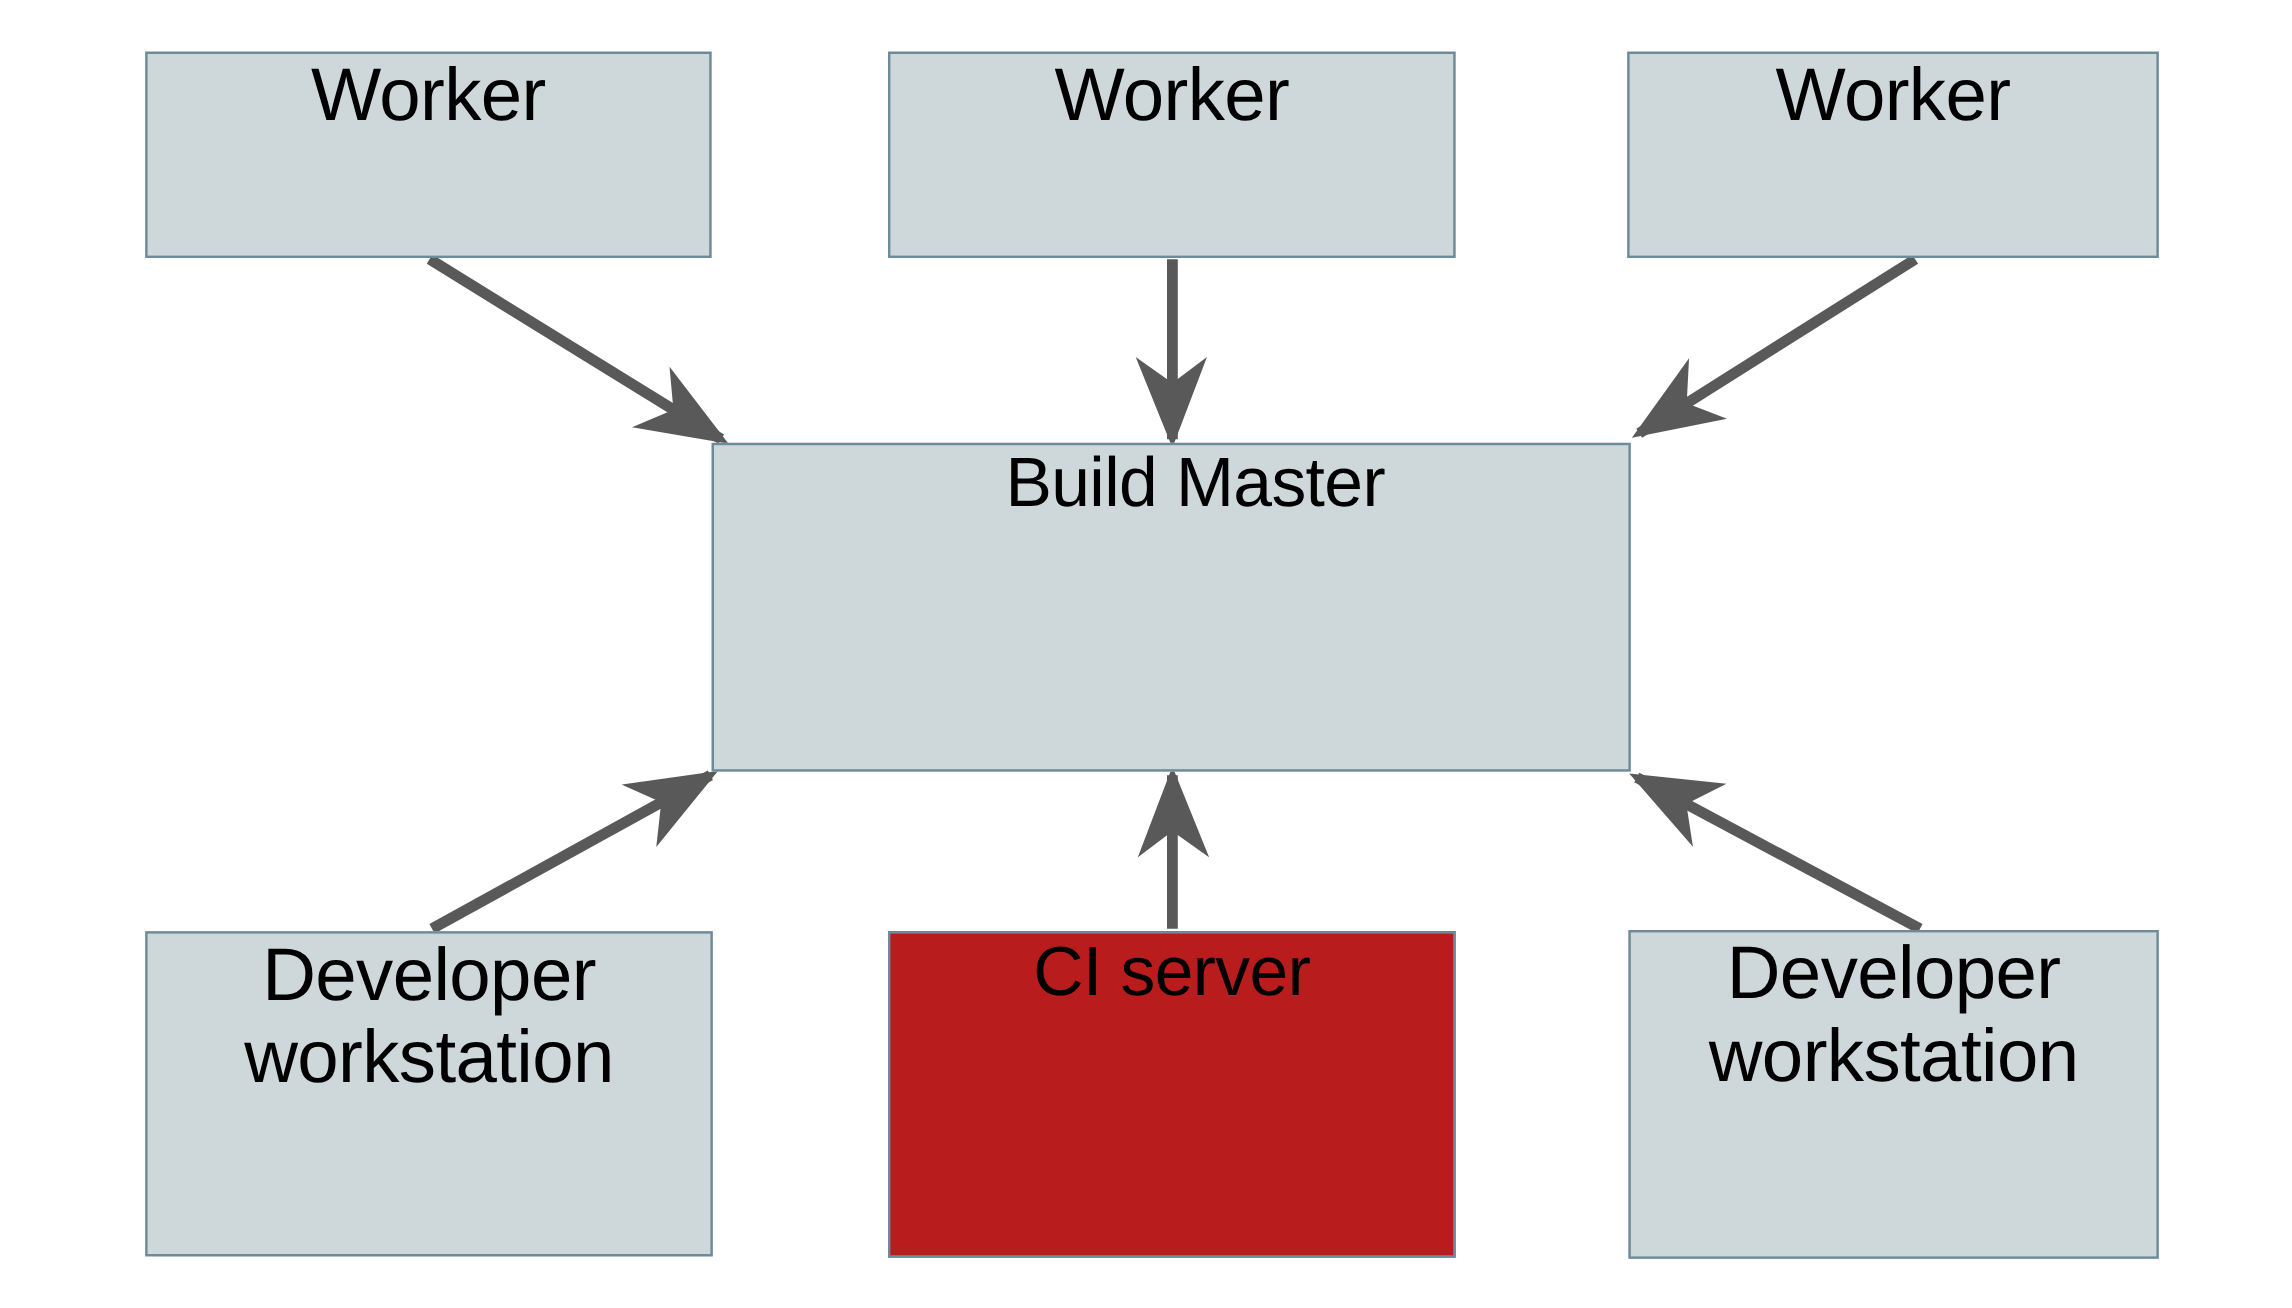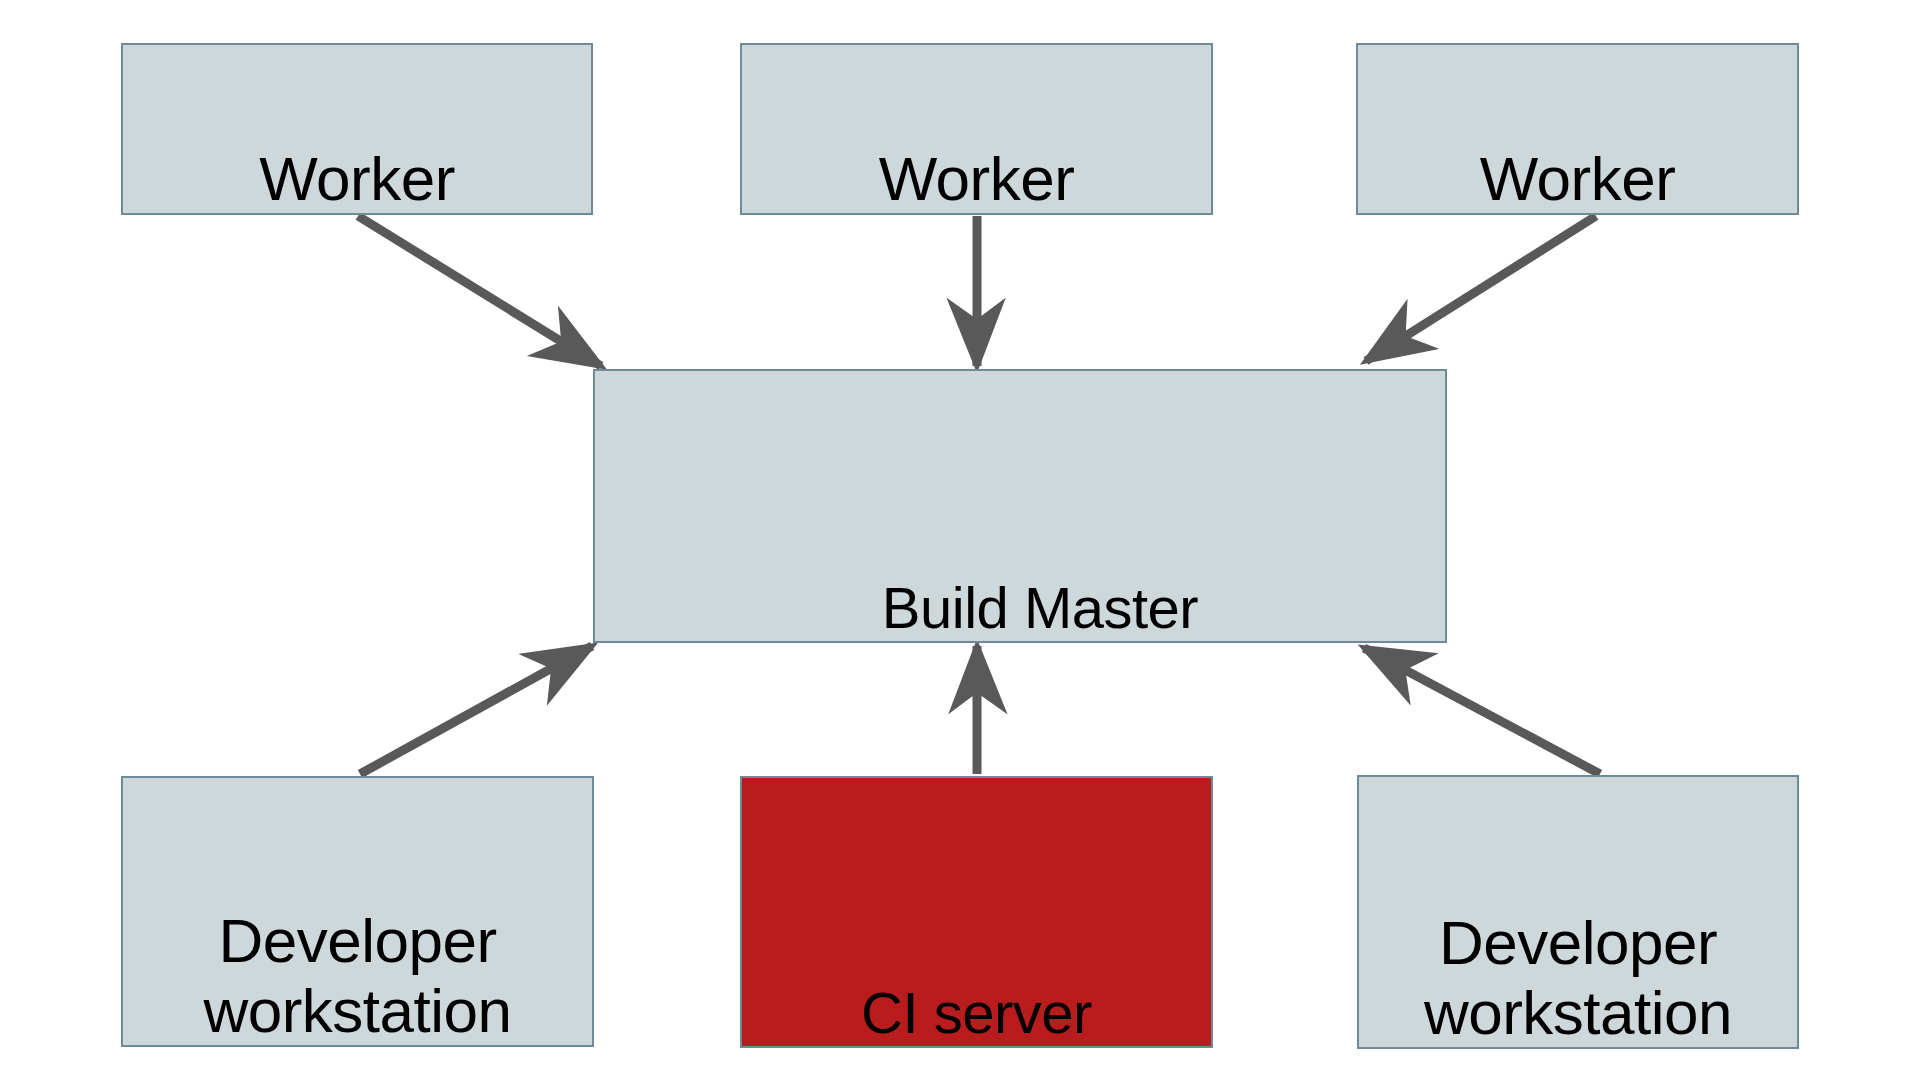--- a/index.html
+++ b/index.html
@@ -24,21 +24,21 @@
     width: 1910px;
     height: 1090px;
     pointer-events: none;
   }
   .node {
     position: absolute;
     box-sizing: border-box;
     background: #ced8db;
     border: 2px solid #6e8b99;
     display: flex;
-    align-items: flex-end;
+    align-items: flex-start;
     justify-content: center;
     text-align: center;
   }
   .node-label {
     color: #000000;
     font-family: "Liberation Sans", sans-serif;
     font-weight: 400;
     line-height: 1.12;
     white-space: pre-line;
     letter-spacing: -0.5px;
@@ -70,21 +70,21 @@
   <div id="nodes">
       <div class="node" style="left: 121px; top: 43px; width: 472px; height: 172px; background: rgb(206, 216, 219); border-color: rgb(110, 139, 153);">
         <div class="node-label size-lg" style="color: rgb(0, 0, 0);">Worker</div>
       </div>
       <div class="node" style="left: 740px; top: 43px; width: 473px; height: 172px; background: rgb(206, 216, 219); border-color: rgb(110, 139, 153);">
         <div class="node-label size-lg" style="color: rgb(0, 0, 0);">Worker</div>
       </div>
       <div class="node" style="left: 1356px; top: 43px; width: 443px; height: 172px; background: rgb(206, 216, 219); border-color: rgb(110, 139, 153);">
         <div class="node-label size-lg" style="color: rgb(0, 0, 0);">Worker</div>
       </div>
-      <div class="node" style="left: 593px; top: 369px; width: 854px; height: 274px; background: rgb(206, 216, 219); border-color: rgb(110, 139, 153); padding-left: 40px;">
+      <div class="node" style="left: 593px; top: 369px; width: 766px; height: 274px; background: rgb(206, 216, 219); border-color: rgb(110, 139, 153); padding-left: 40px;">
         <div class="node-label size-md" style="color: rgb(0, 0, 0);">Build Master</div>
       </div>
       <div class="node" style="left: 121px; top: 776px; width: 473px; height: 271px; background: rgb(206, 216, 219); border-color: rgb(110, 139, 153);">
         <div class="node-label size-lg" style="color: rgb(0, 0, 0);">Developer
 workstation</div>
       </div>
       <div class="node" style="left: 740px; top: 776px; width: 473px; height: 272px; background: #b91c1c; border-color: rgb(110, 139, 153);">
         <div class="node-label size-md" style="color: rgb(0, 0, 0);">CI server</div>
       </div>
       <div class="node" style="left: 1357px; top: 775px; width: 442px; height: 274px; background: rgb(206, 216, 219); border-color: rgb(110, 139, 153);">

